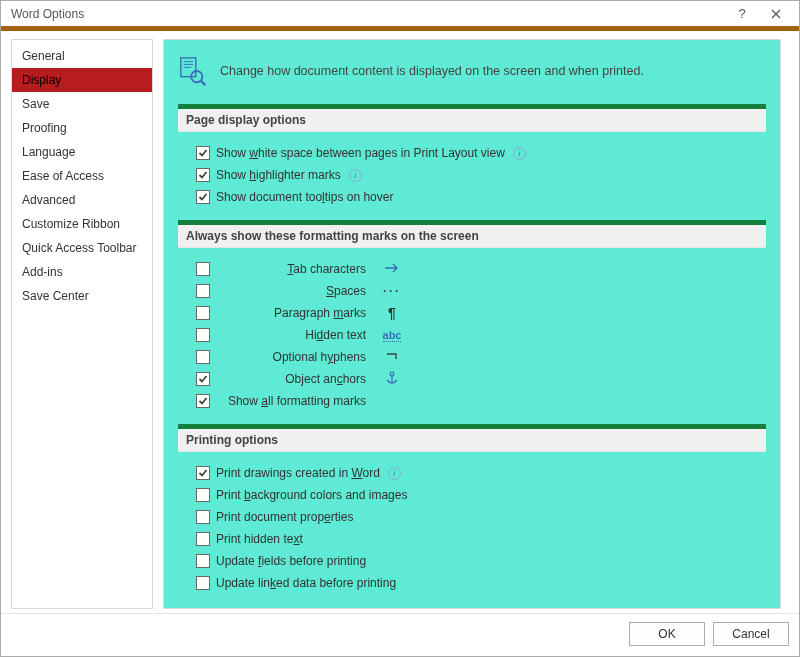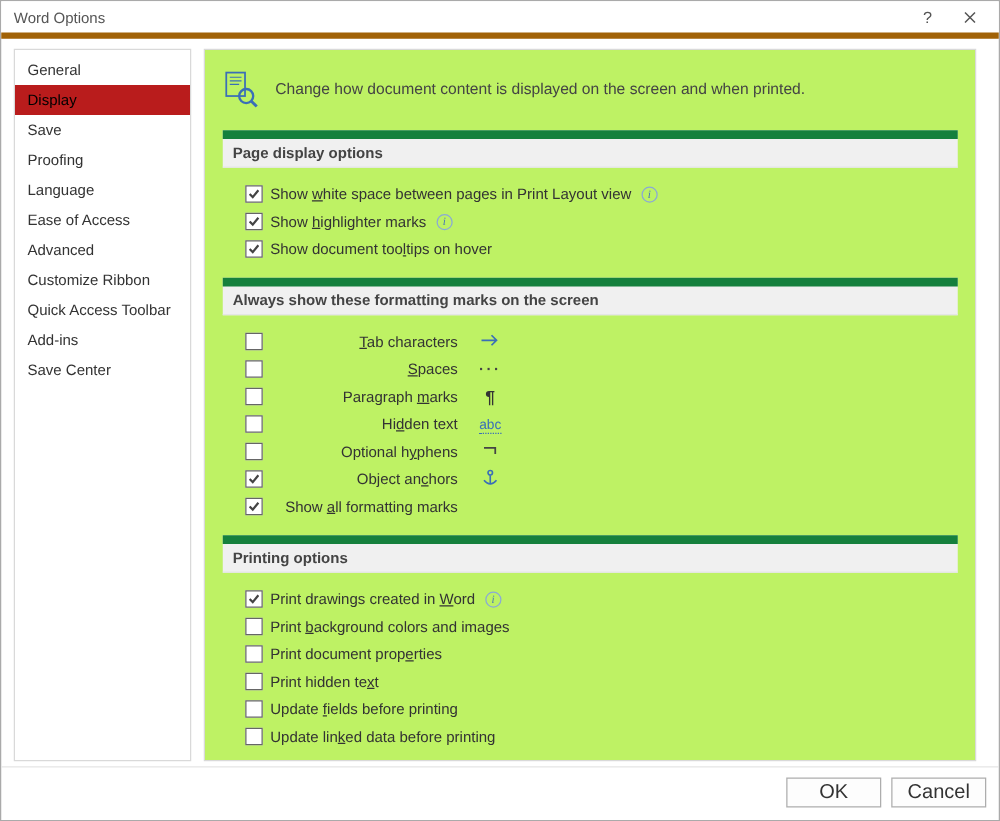--- a/index.html
+++ b/index.html
@@ -61,39 +61,39 @@
   }
   .side-item.selected {
     background: #b91c1c;
     color: #000;
   }
   .content {
     flex: 1;
     border: 1px solid #d9d9d9;
     padding: 12px 14px;
     overflow-y: auto;
-    background: #bef264;
+    background: #5eead4;
   }
   .content-header {
     display: flex;
     align-items: center;
     gap: 12px;
     margin-bottom: 18px;
     margin-top: 4px;
   }
   .doc-icon {
     width: 30px; height: 30px;
   }
   .content-header .desc {
     color: #444;
     font-size: 12.5px;
   }
   .section-head {
     background: #f0f0f0;
-    border-top: 7px solid #15803d;
+    border-top: 5px solid #15803d;
     border-bottom: 1px solid #e5e5e5;
     padding: 4px 8px;
     font-weight: 600;
     color: #444;
     margin: 6px 0 10px 0;
   }
   .opt-list {
     padding: 0 2px 6px 18px;
   }
   .opt-row {
@@ -147,29 +147,29 @@
     justify-content: flex-end;
     gap: 8px;
     padding: 8px 10px 10px 10px;
     border-top: 1px solid #e5e5e5;
   }
   .btn {
     min-width: 76px;
     height: 24px;
     border: 1px solid #adadad;
     background: #fdfdfd;
-    font-size: 16px;
+    font-size: 12px;
     display: inline-flex;
     align-items: center;
     justify-content: center;
     padding: 0 12px;
   }
   .hidden-abc {
     border-bottom: 1px dotted #3a6fb7;
-    color:#3a6fb7; font-size:11px;
+    color:#3a6fb7; font-size:11px;font-weight:bold;
   }
 </style>
 </head>
 <body>
 
 <div class="window">
 
   <div class="titlebar">
     <span class="title">Word Options</span>
     <div class="tb-btn">?</div>

